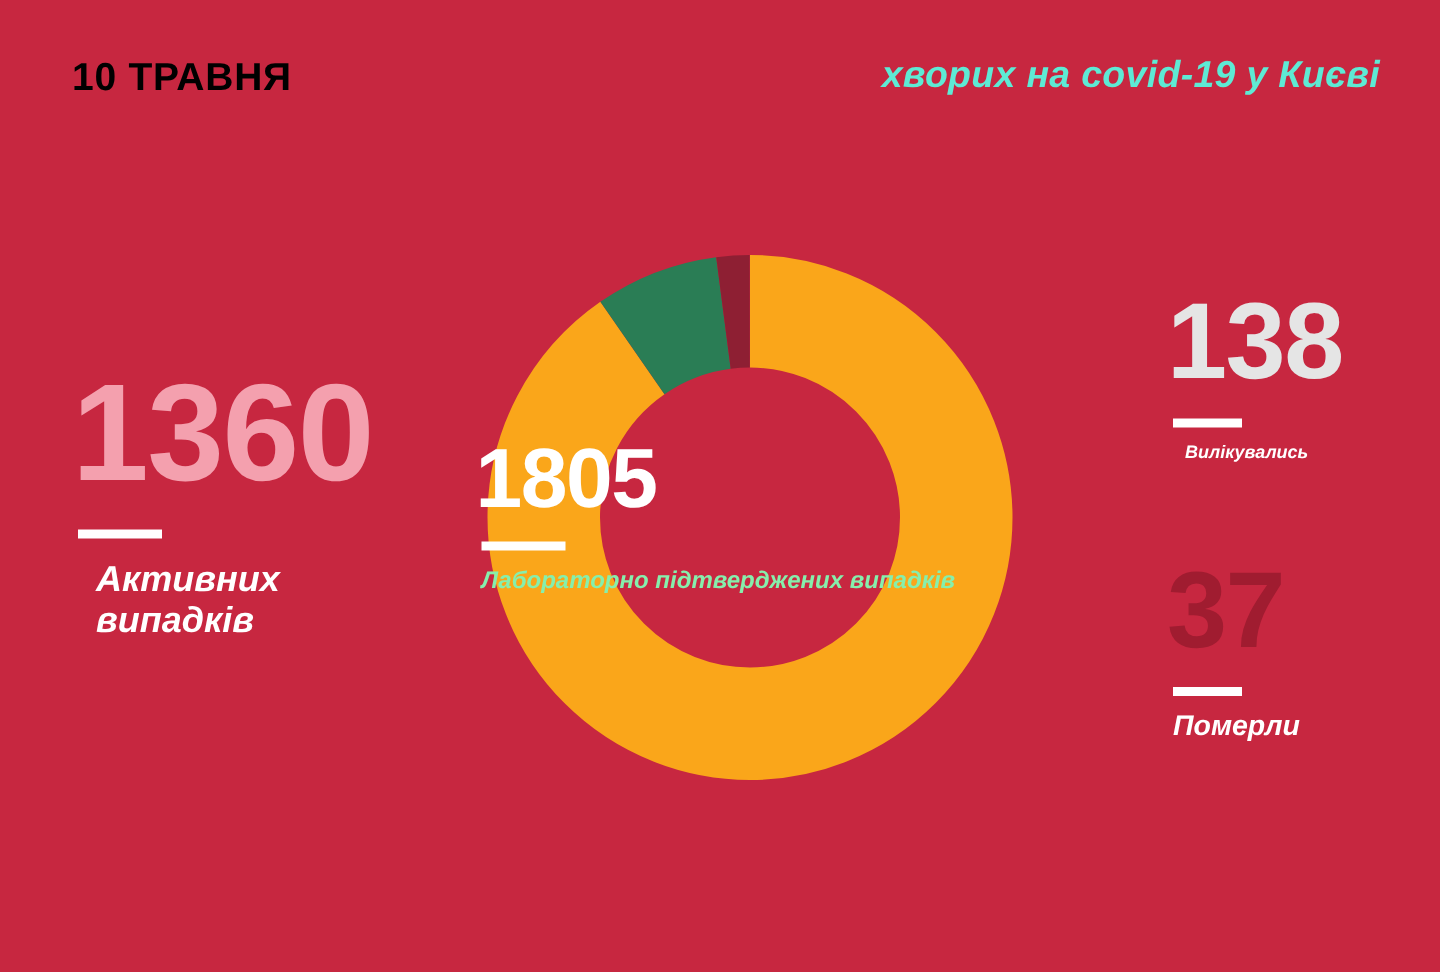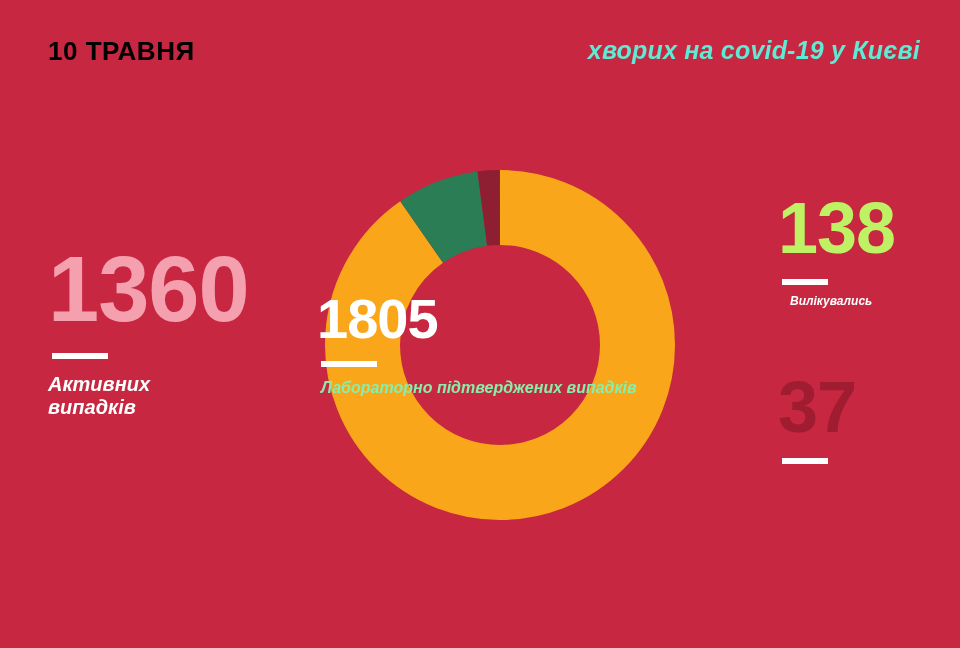--- a/index.html
+++ b/index.html
@@ -124,31 +124,31 @@
   }
   .stat-active .stat-number {
     color: #F4A0AE;
     font-size: 92px;
   }
   .stat-active .stat-rule {
     width: 56px;
     margin: 22px 0 14px 4px;
   }
   .stat-active .stat-label {
-    font-size: 20px;
-    margin-left: 0;
+    font-size: 24px;
+    margin-left: 16px;
   }
 
   .stat-recovered {
     left: 778px;
     top: 196px;
     width: 180px;
   }
   .stat-recovered .stat-number {
-    color: #bef264;
+    color: #e5e5e5;
     font-size: 72px;
   }
   .stat-recovered .stat-rule {
     width: 46px;
     margin: 18px 0 10px 4px;
   }
   .stat-recovered .stat-label {
     font-size: 12px;
     margin-left: 12px;
   }
@@ -207,13 +207,14 @@
 
 <div class="stat stat-recovered">
   <div class="stat-number">138</div>
   <div class="stat-rule"></div>
   <div class="stat-label">Вилікувались</div>
 </div>
 
 <div class="stat stat-deaths">
   <div class="stat-number">37</div>
   <div class="stat-rule"></div>
+  <div class="stat-label">Померли</div>
 </div>
 
 </body></html>

